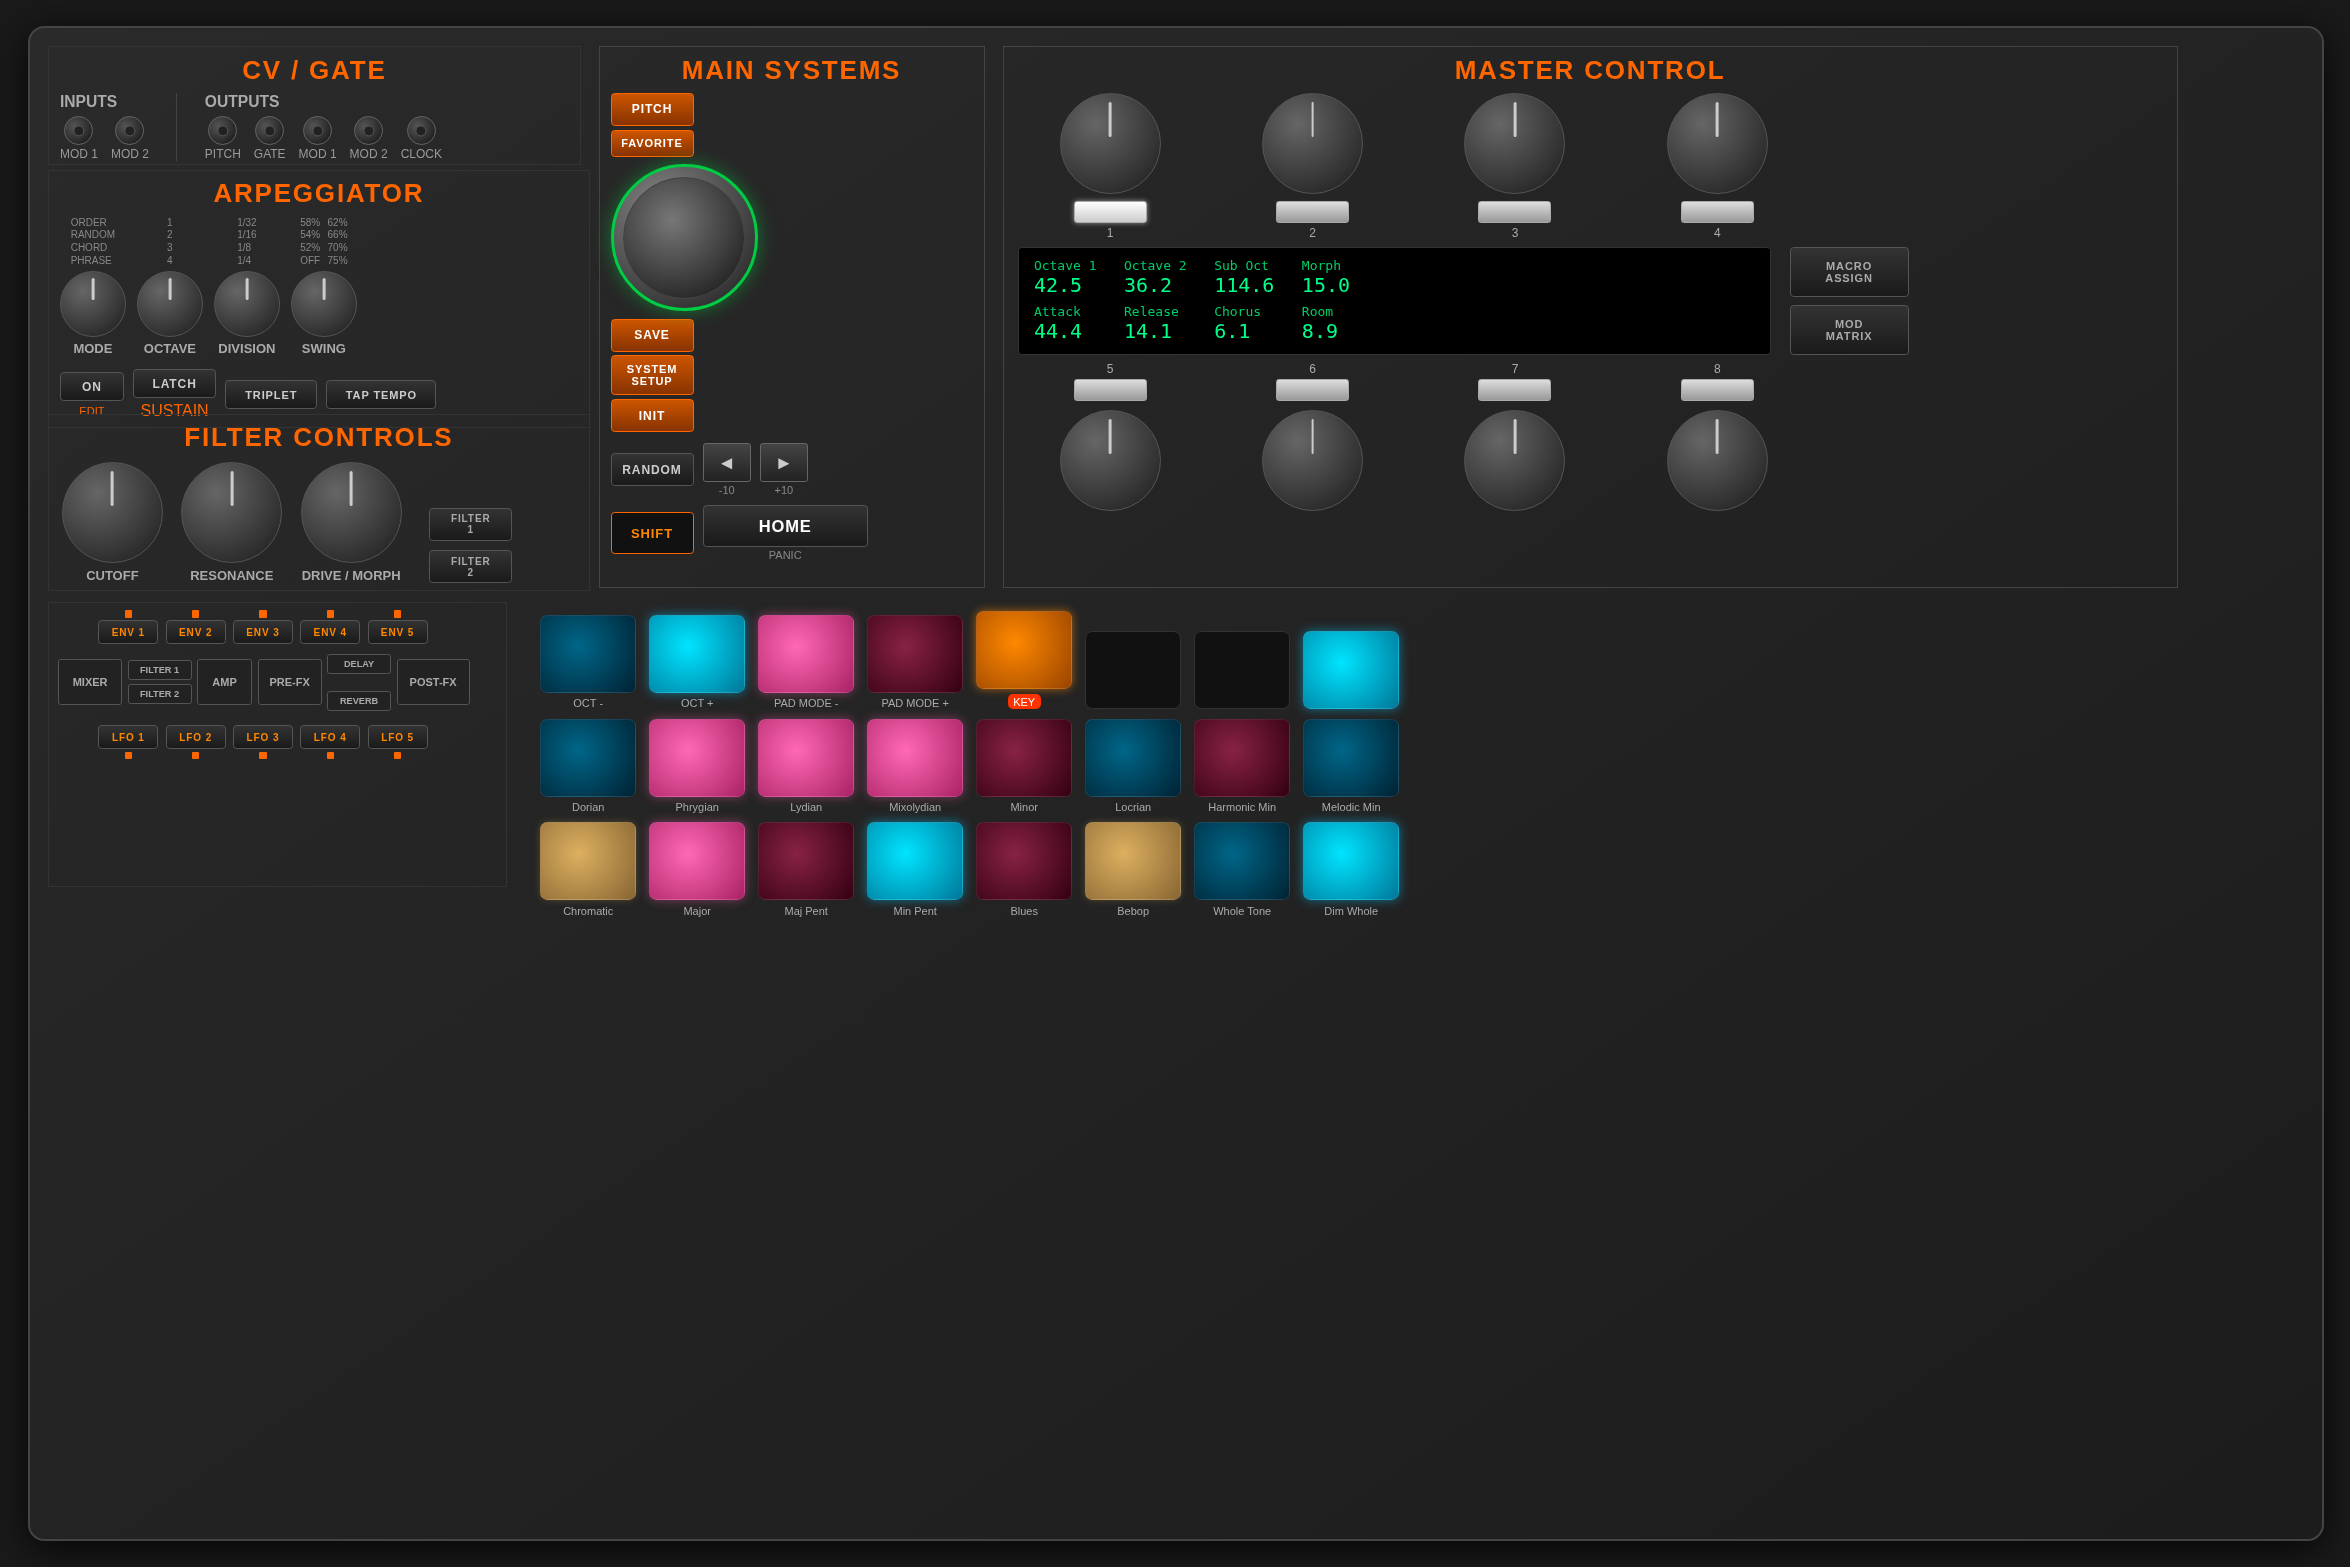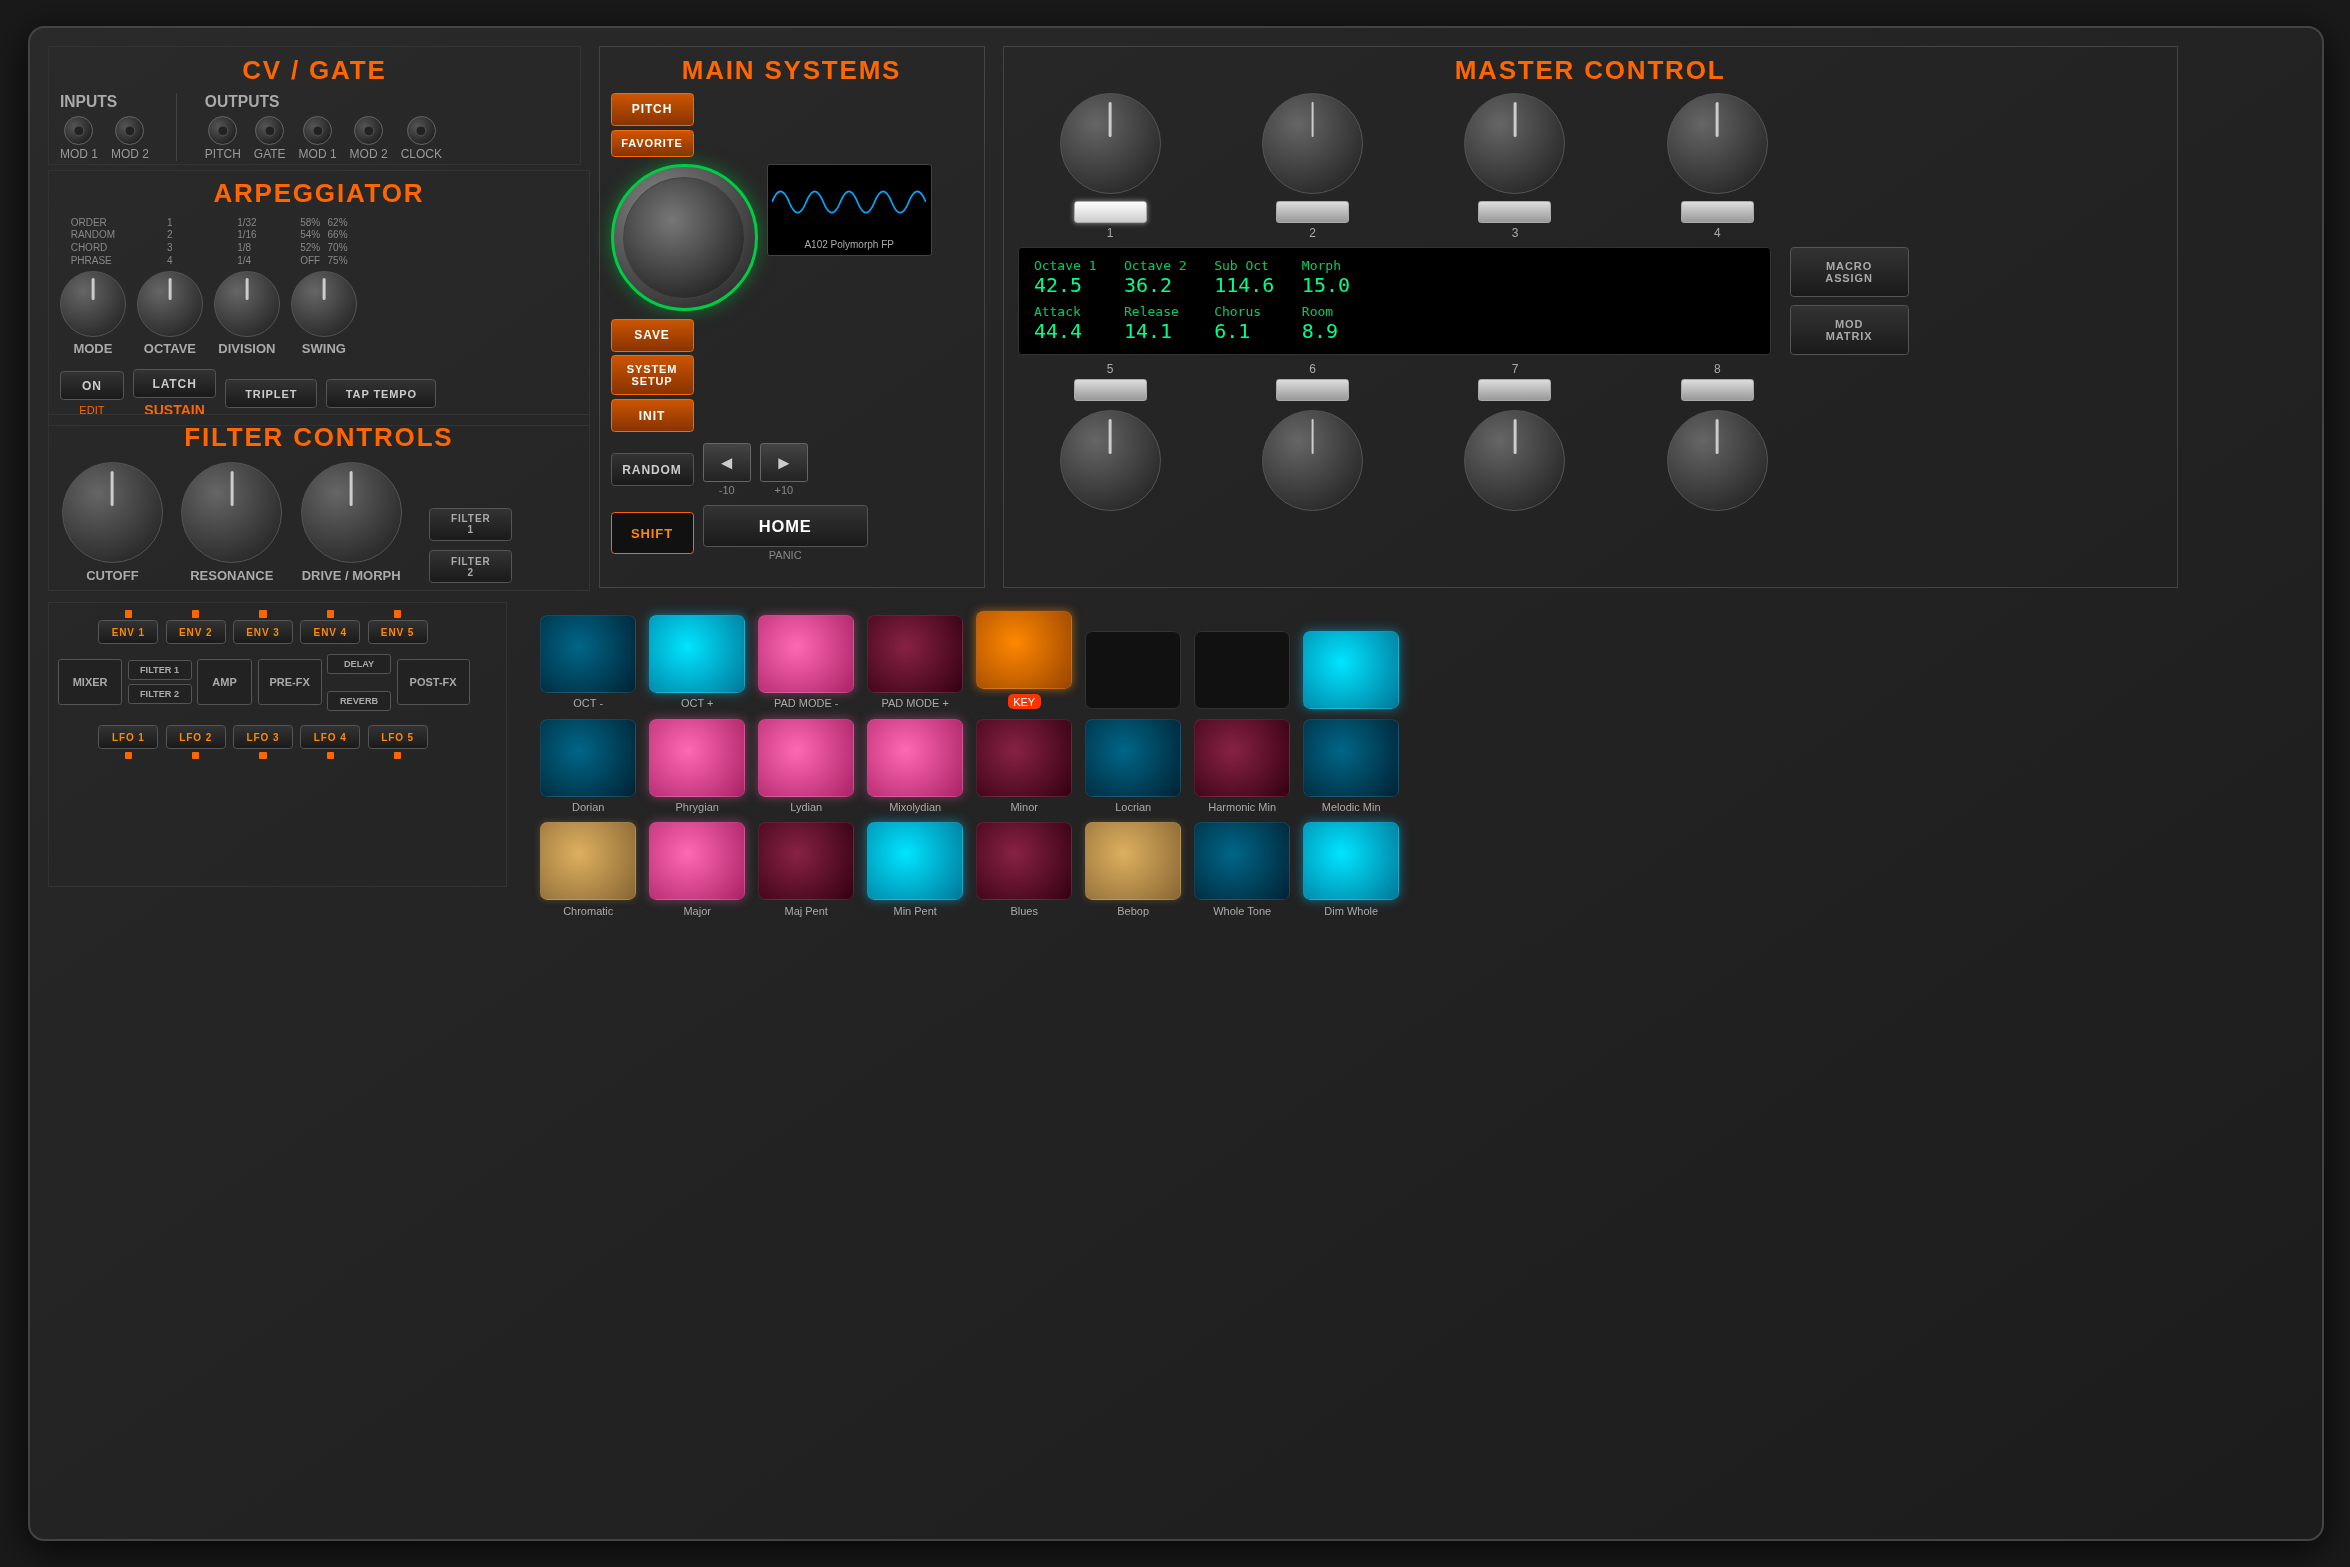--- a/index.html
+++ b/index.html
@@ -308,21 +308,21 @@
       </div>
     </div>
 
     <div style="display:flex;gap:9.2px;margin-top:13px;align-items:center;">
       <div style="display:flex;flex-direction:column;gap:3.7px;">
         <div class="btn btn-dark" style="width:64px;height:29px;font-size:12px;">ON</div>
         <div style="color:#ff6600;font-size:11px;text-align:center;">EDIT</div>
       </div>
       <div style="display:flex;flex-direction:column;gap:3.7px;">
         <div class="btn btn-dark" style="width:83px;height:29px;font-size:12px;">LATCH</div>
-        <div style="color:#ff6600;font-size:14px;text-align:center;font-weight:bold;">SUSTAIN</div>
+        <div style="color:#ff6600;font-size:16px;text-align:center;">SUSTAIN</div>
       </div>
       <div class="btn btn-dark" style="width:92px;height:29px;font-size:11px;">TRIPLET</div>
       <div class="btn btn-dark" style="width:110px;height:29px;font-size:11px;">TAP TEMPO</div>
     </div>
   </div>
 
   <div style="position:absolute;top:386px;left:18.4px;width:542px;border:0.9px solid #333;padding:7.3px 13px;">
     <div class="section-title">FILTER CONTROLS</div>
     <div style="display:flex;gap:18.4px;margin-top:9.2px;align-items:flex-end;">
       <div style="display:flex;flex-direction:column;align-items:center;gap:4.6px;">
@@ -362,28 +362,20 @@
 
     <div style="display:flex;gap:9.2px;margin-top:7.3px;align-items:flex-start;">
 
       <div style="display:flex;flex-direction:column;align-items:center;">
         <div style="width:147px;height:147px;border-radius:50%;background:radial-gradient(circle at 35% 30%,#888,#1a1a1a);border:3.7px solid #00cc44;box-shadow:0 0 18.4px rgba(0,200,60,0.5);position:relative;">
           <div style="position:absolute;top:10%;left:50%;transform:translateX(-50%);width:3.7px;height:40%;background:#ccc;border-radius:1.8px;"></div>
           <div style="position:absolute;inset:9.2px;border-radius:50%;background:radial-gradient(circle at 40% 35%,#777,#111);border:1.8px solid #444;"></div>
         </div>
       </div>
 
-      <div style="flex:1;">
-        <div class="waveform-display" style="width:165px;height:92px;padding:4.6px;">
-          <svg width="100%" height="64" viewBox="0 0 180 70">
-            <path d="M0,35 Q10,10 20,35 Q30,60 40,35 Q50,10 60,35 Q70,60 80,35 Q90,10 100,35 Q110,60 120,35 Q130,10 140,35 Q150,60 160,35 Q170,10 180,35" stroke="#00aaff" stroke-width="2" fill="none"></path>
-          </svg>
-          <div style="color:#aaa;font-size:10px;text-align:center;margin-top:1.8px;">A102 Polymorph FP</div>
-        </div>
-      </div>
     </div>
 
     <div style="margin-top:7.3px;">
       <div class="btn btn-orange" style="width:83px;height:33px;font-size:12px;">SAVE</div>
     </div>
 
     <div style="margin-top:3.7px;">
       <div class="btn btn-orange" style="width:83px;height:40px;font-size:11px;flex-direction:column;">
         <span style="color:#fff;">SYSTEM</span>
         <span style="color:#fff;">SETUP</span>

